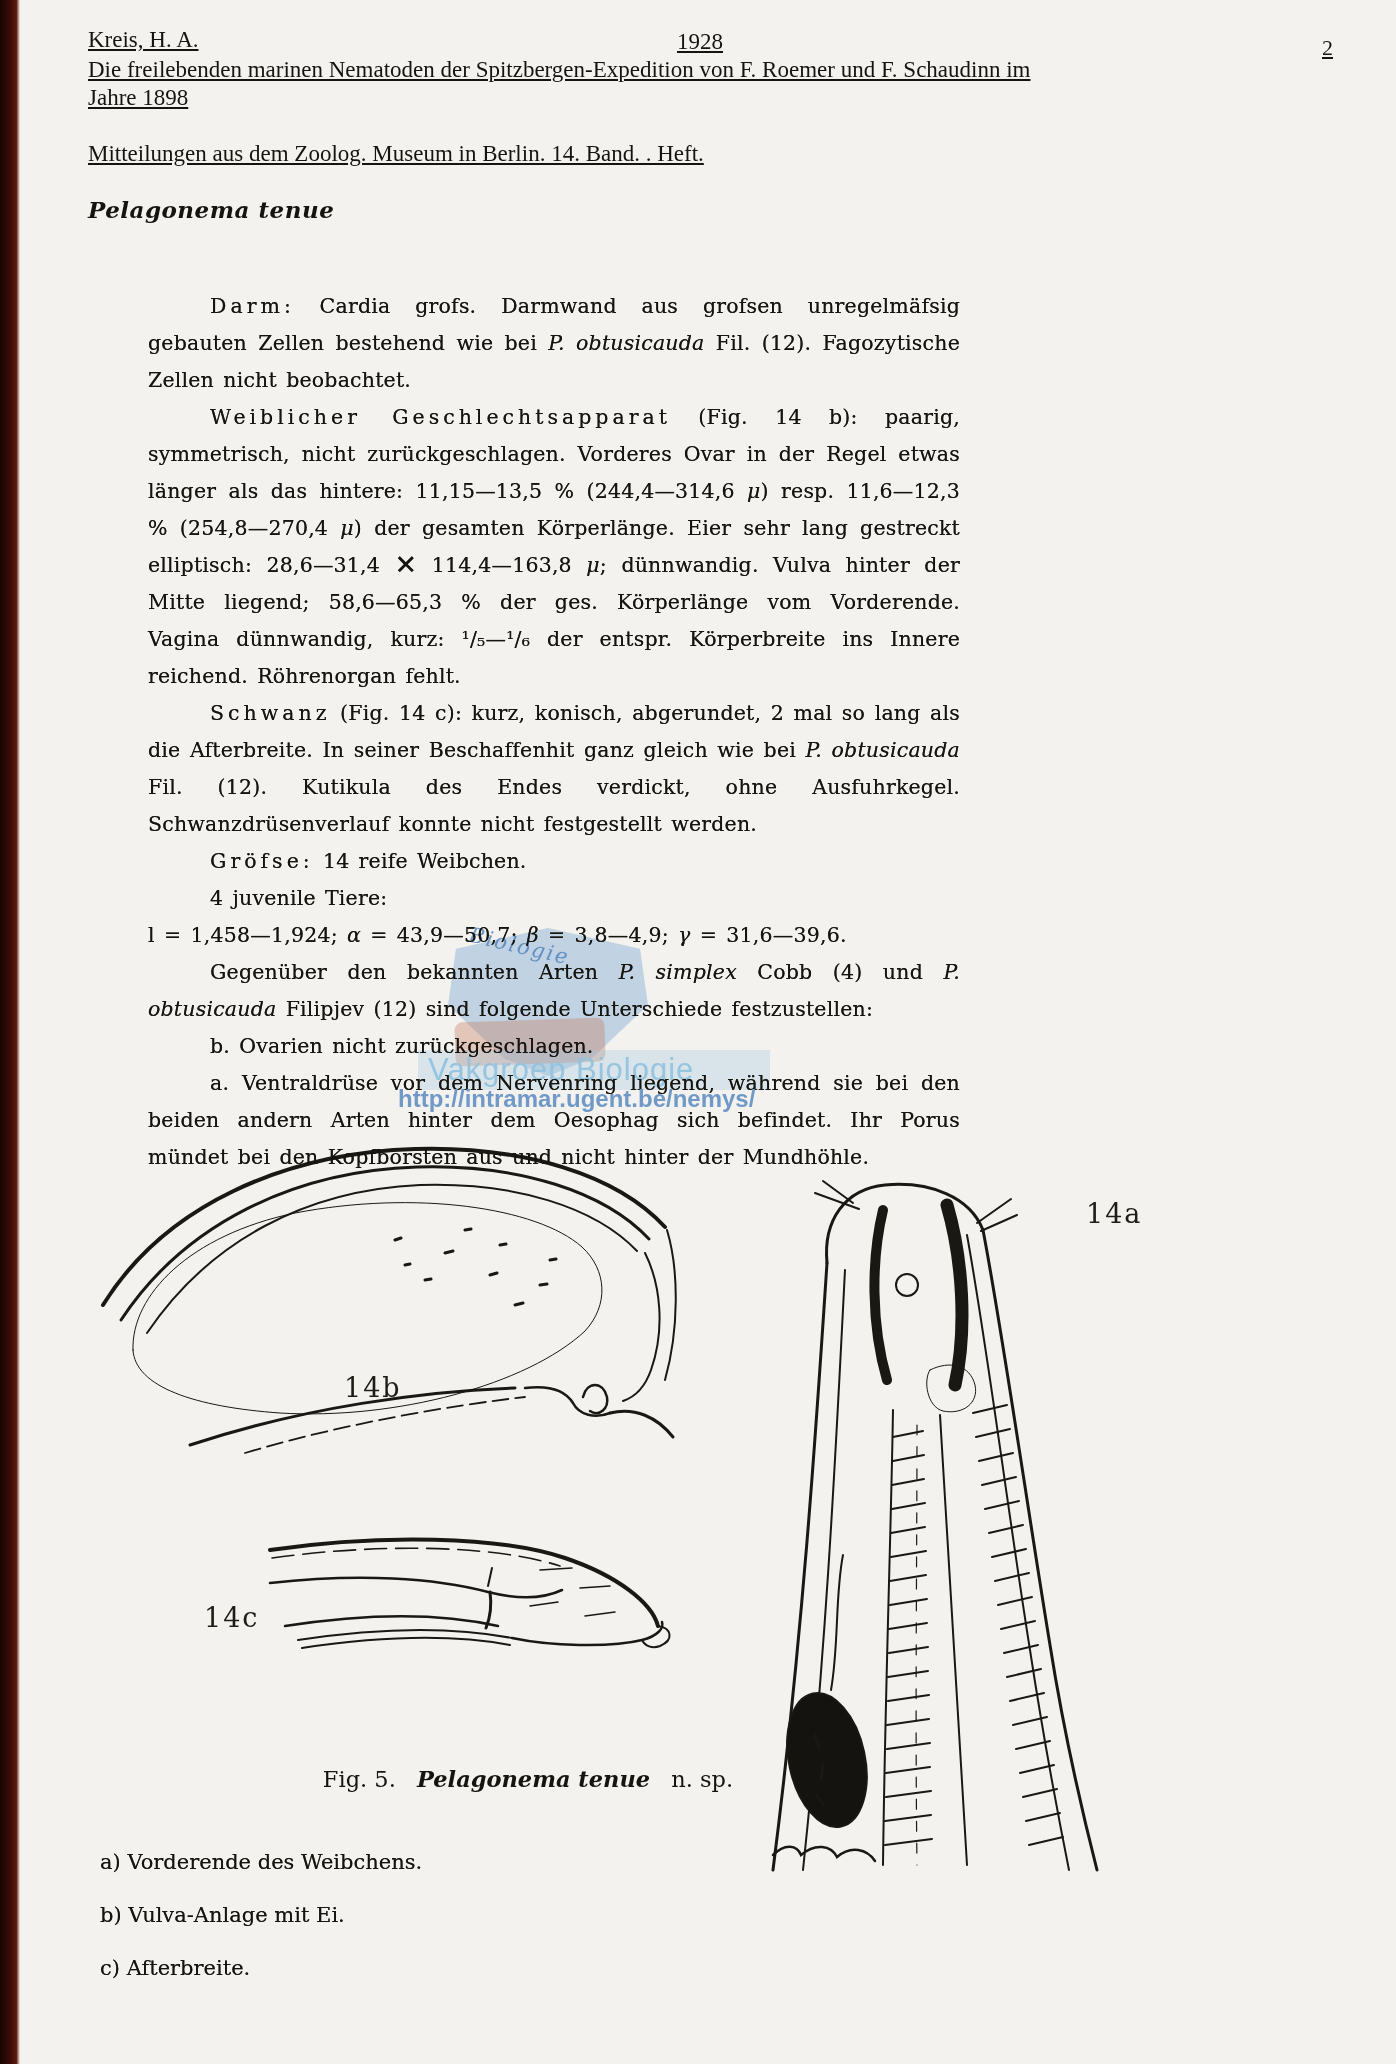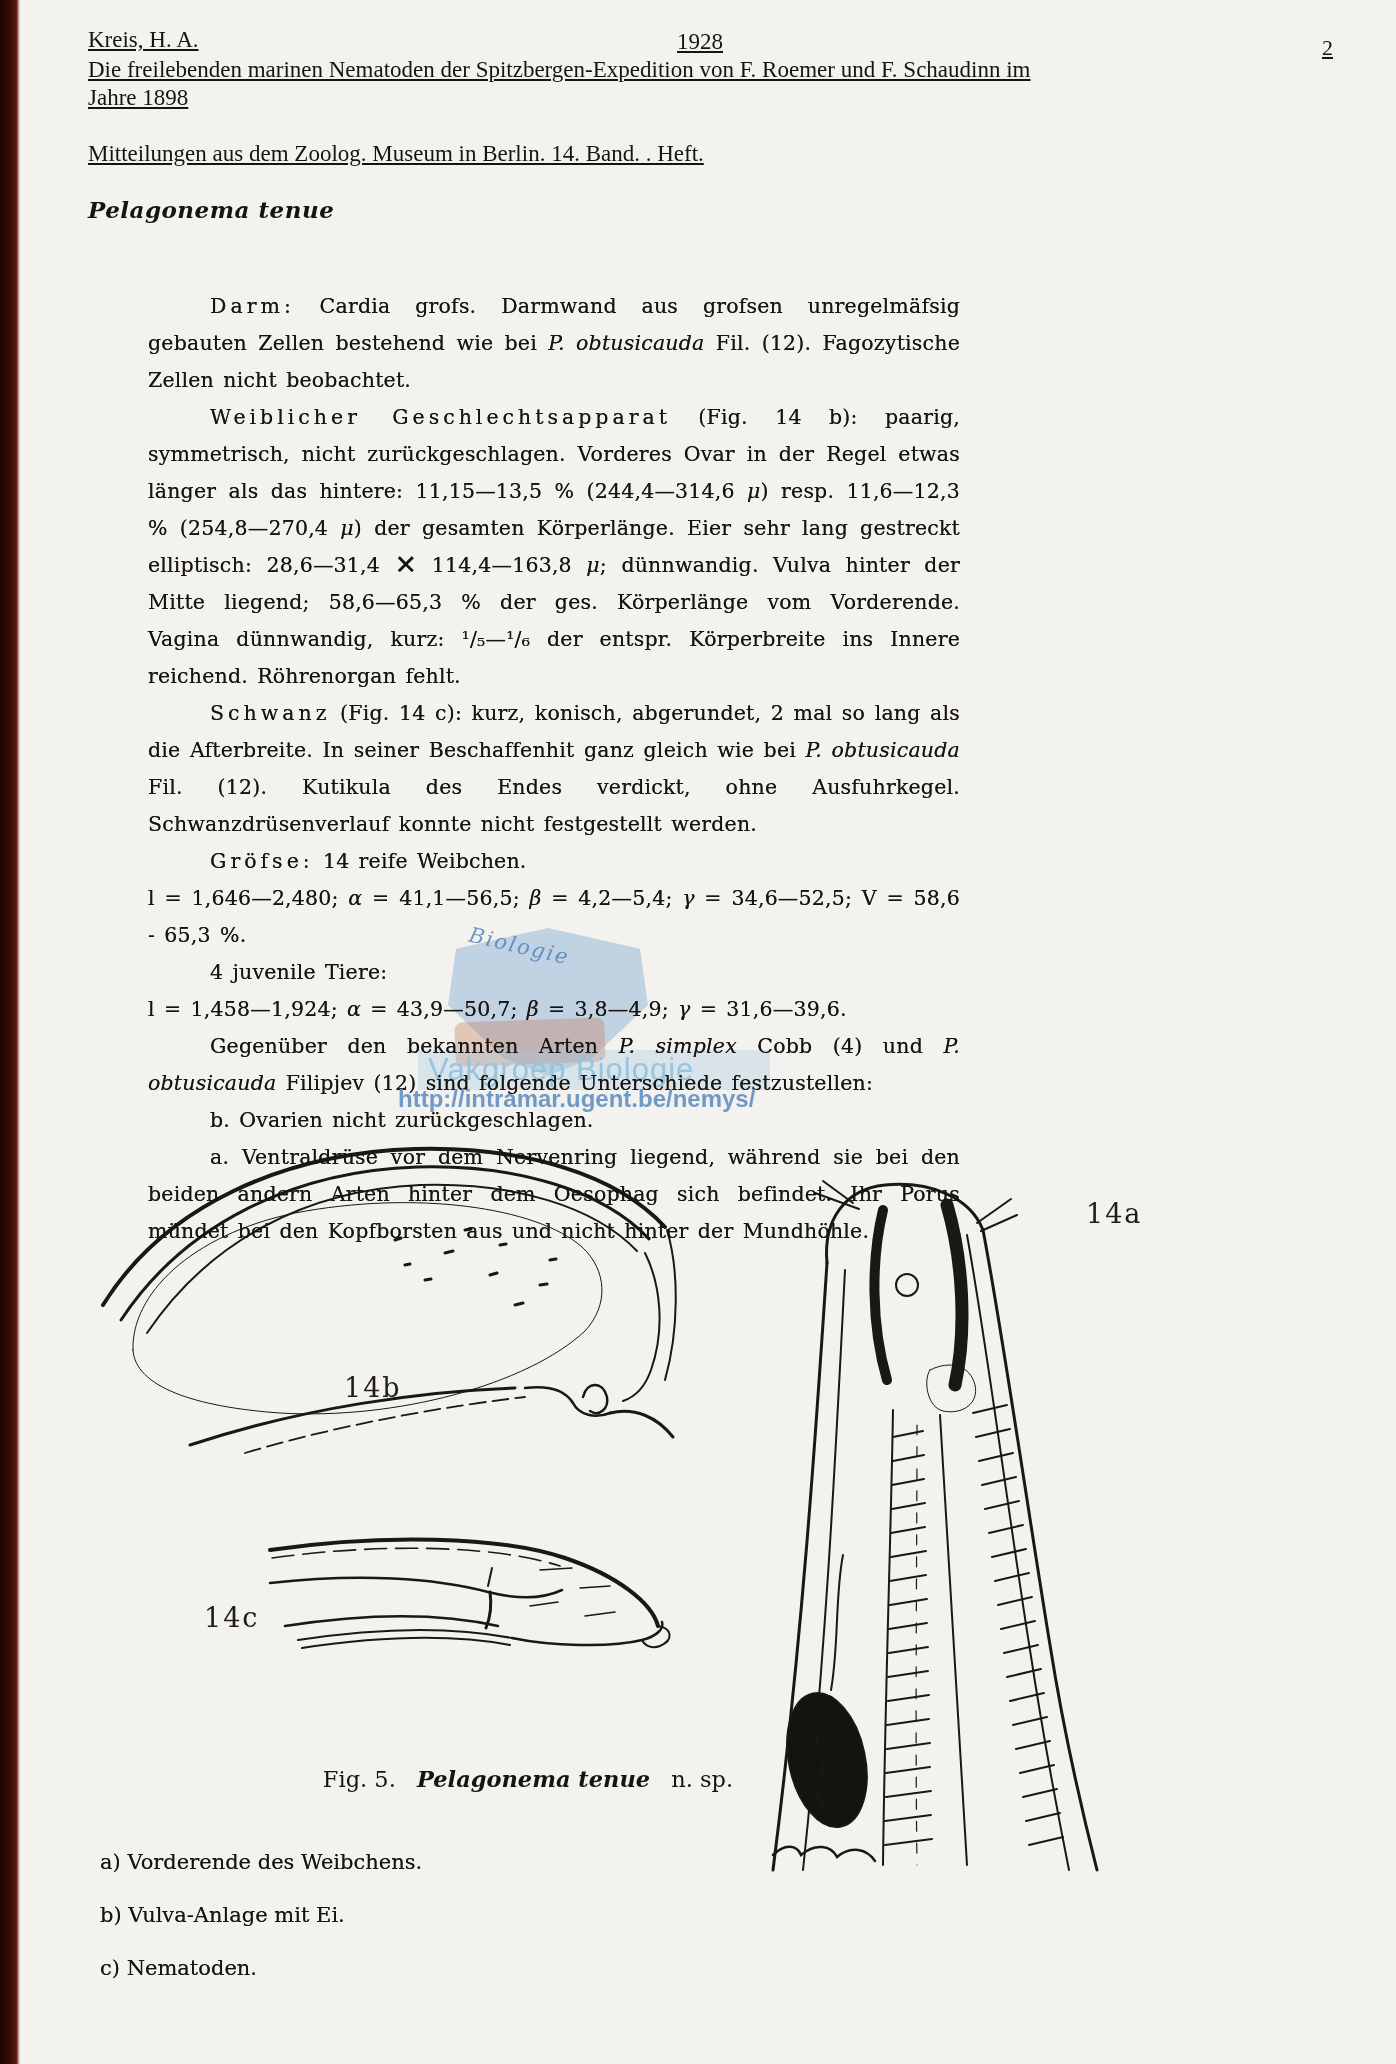--- a/index.html
+++ b/index.html
@@ -76,21 +76,20 @@
   <div class="abs wm wm-band"></div>
   <div class="abs wm wm-arc">Biologie</div>
   <div class="abs wm wm-group">Vakgroep Biologie</div>
   <div class="abs wm-url">http://intramar.ugent.be/nemys/</div>
 
   <div class="abs bodytext">
       <p class="para ind"><span class="sp">Darm:</span><span> Cardia grofs.  Darmwand aus grofsen unregelmäfsig gebauten Zellen bestehend wie bei </span><span class="it">P. obtusicauda</span><span> Fil. (12).  Fagozytische Zellen nicht beobachtet.</span></p>
       <p class="para ind"><span class="sp">Weiblicher Geschlechtsapparat</span><span> (Fig. 14 b): paarig, symmetrisch, nicht zurückgeschlagen.  Vorderes Ovar in der Regel etwas länger als das hintere: 11,15—13,5 % (244,4—314,6 </span><span class="it">μ</span><span>) resp. 11,6—12,3 % (254,8—270,4 </span><span class="it">μ</span><span>) der gesamten Körperlänge.  Eier sehr lang gestreckt elliptisch: 28,6—31,4 </span><span class="big">✕</span><span> 114,4—163,8 </span><span class="it">μ</span><span>;  dünnwandig.  Vulva hinter der Mitte liegend; 58,6—65,3 % der ges. Körperlänge vom Vorderende.  Vagina dünnwandig, kurz: ¹/₅—¹/₆ der entspr. Körperbreite ins Innere reichend.  Röhrenorgan fehlt.</span></p>
       <p class="para ind"><span class="sp">Schwanz</span><span> (Fig. 14 c): kurz, konisch, abgerundet, 2 mal so lang als die Afterbreite.  In seiner Beschaffenhit ganz gleich wie bei </span><span class="it">P. obtusicauda</span><span> Fil. (12).  Kutikula des Endes verdickt, ohne Ausfuhrkegel.  Schwanzdrüsenverlauf konnte nicht festgestellt werden.</span></p>
       <p class="para ind"><span class="sp">Gröfse:</span><span> 14 reife Weibchen.</span></p>
-      <p class="para "><span>l = 1,646—2,480; </span><span class="it">α</span><span> = 41,1—56,5; </span><span class="it">β</span><span> = 4,2—5,4; </span><span class="it">γ</span><span> = 34,6—52,5; V = 58,6 - 65,3 %.</span></p>
       <p class="para ind"><span>4 juvenile Tiere:</span></p>
       <p class="para "><span>l = 1,458—1,924; </span><span class="it">α</span><span> = 43,9—50,7; </span><span class="it">β</span><span> = 3,8—4,9; </span><span class="it">γ</span><span> = 31,6—39,6.</span></p>
       <p class="para ind"><span>Gegenüber den bekannten Arten </span><span class="it">P. simplex</span><span> Cobb (4) und </span><span class="it">P. obtusicauda</span><span> Filipjev (12) sind folgende Unterschiede festzustellen:</span></p>
       <p class="para ind"><span>b. Ovarien nicht zurückgeschlagen.</span></p>
       <p class="para ind"><span>a. Ventraldrüse vor dem Nervenring liegend, während sie bei den beiden andern Arten hinter dem Oesophag sich befindet.  Ihr Porus mündet bei den Kopfborsten aus und nicht hinter der Mundhöhle.</span></p>
     </div>
 
   <svg class="abs fig" style="left:95px;top:1135px;" width="585" height="345" viewBox="0 0 585 345">
     <path d="M 8 170 C 70 70, 190 18, 320 14 C 430 11, 522 40, 570 92" stroke-width="4"></path>
     <path d="M 26 185 C 90 88, 200 36, 322 32 C 425 29, 510 57, 554 104" stroke-width="3"></path>
@@ -147,16 +146,16 @@
 
   <div class="abs caption">
     <span class="cap-prefix">Fig. 5.</span>
     <span class="cap-species">Pelagonema tenue</span>
     <span class="cap-suffix">n. sp.</span>
   </div>
 
   <div class="abs legend">
     <div>a) Vorderende des Weibchens.</div>
     <div>b) Vulva-Anlage mit Ei.</div>
-    <div>c) Nematoden.</div>
+    <div>c) Afterbreite.</div>
   </div>
 
 </div>
 
 </body></html>

